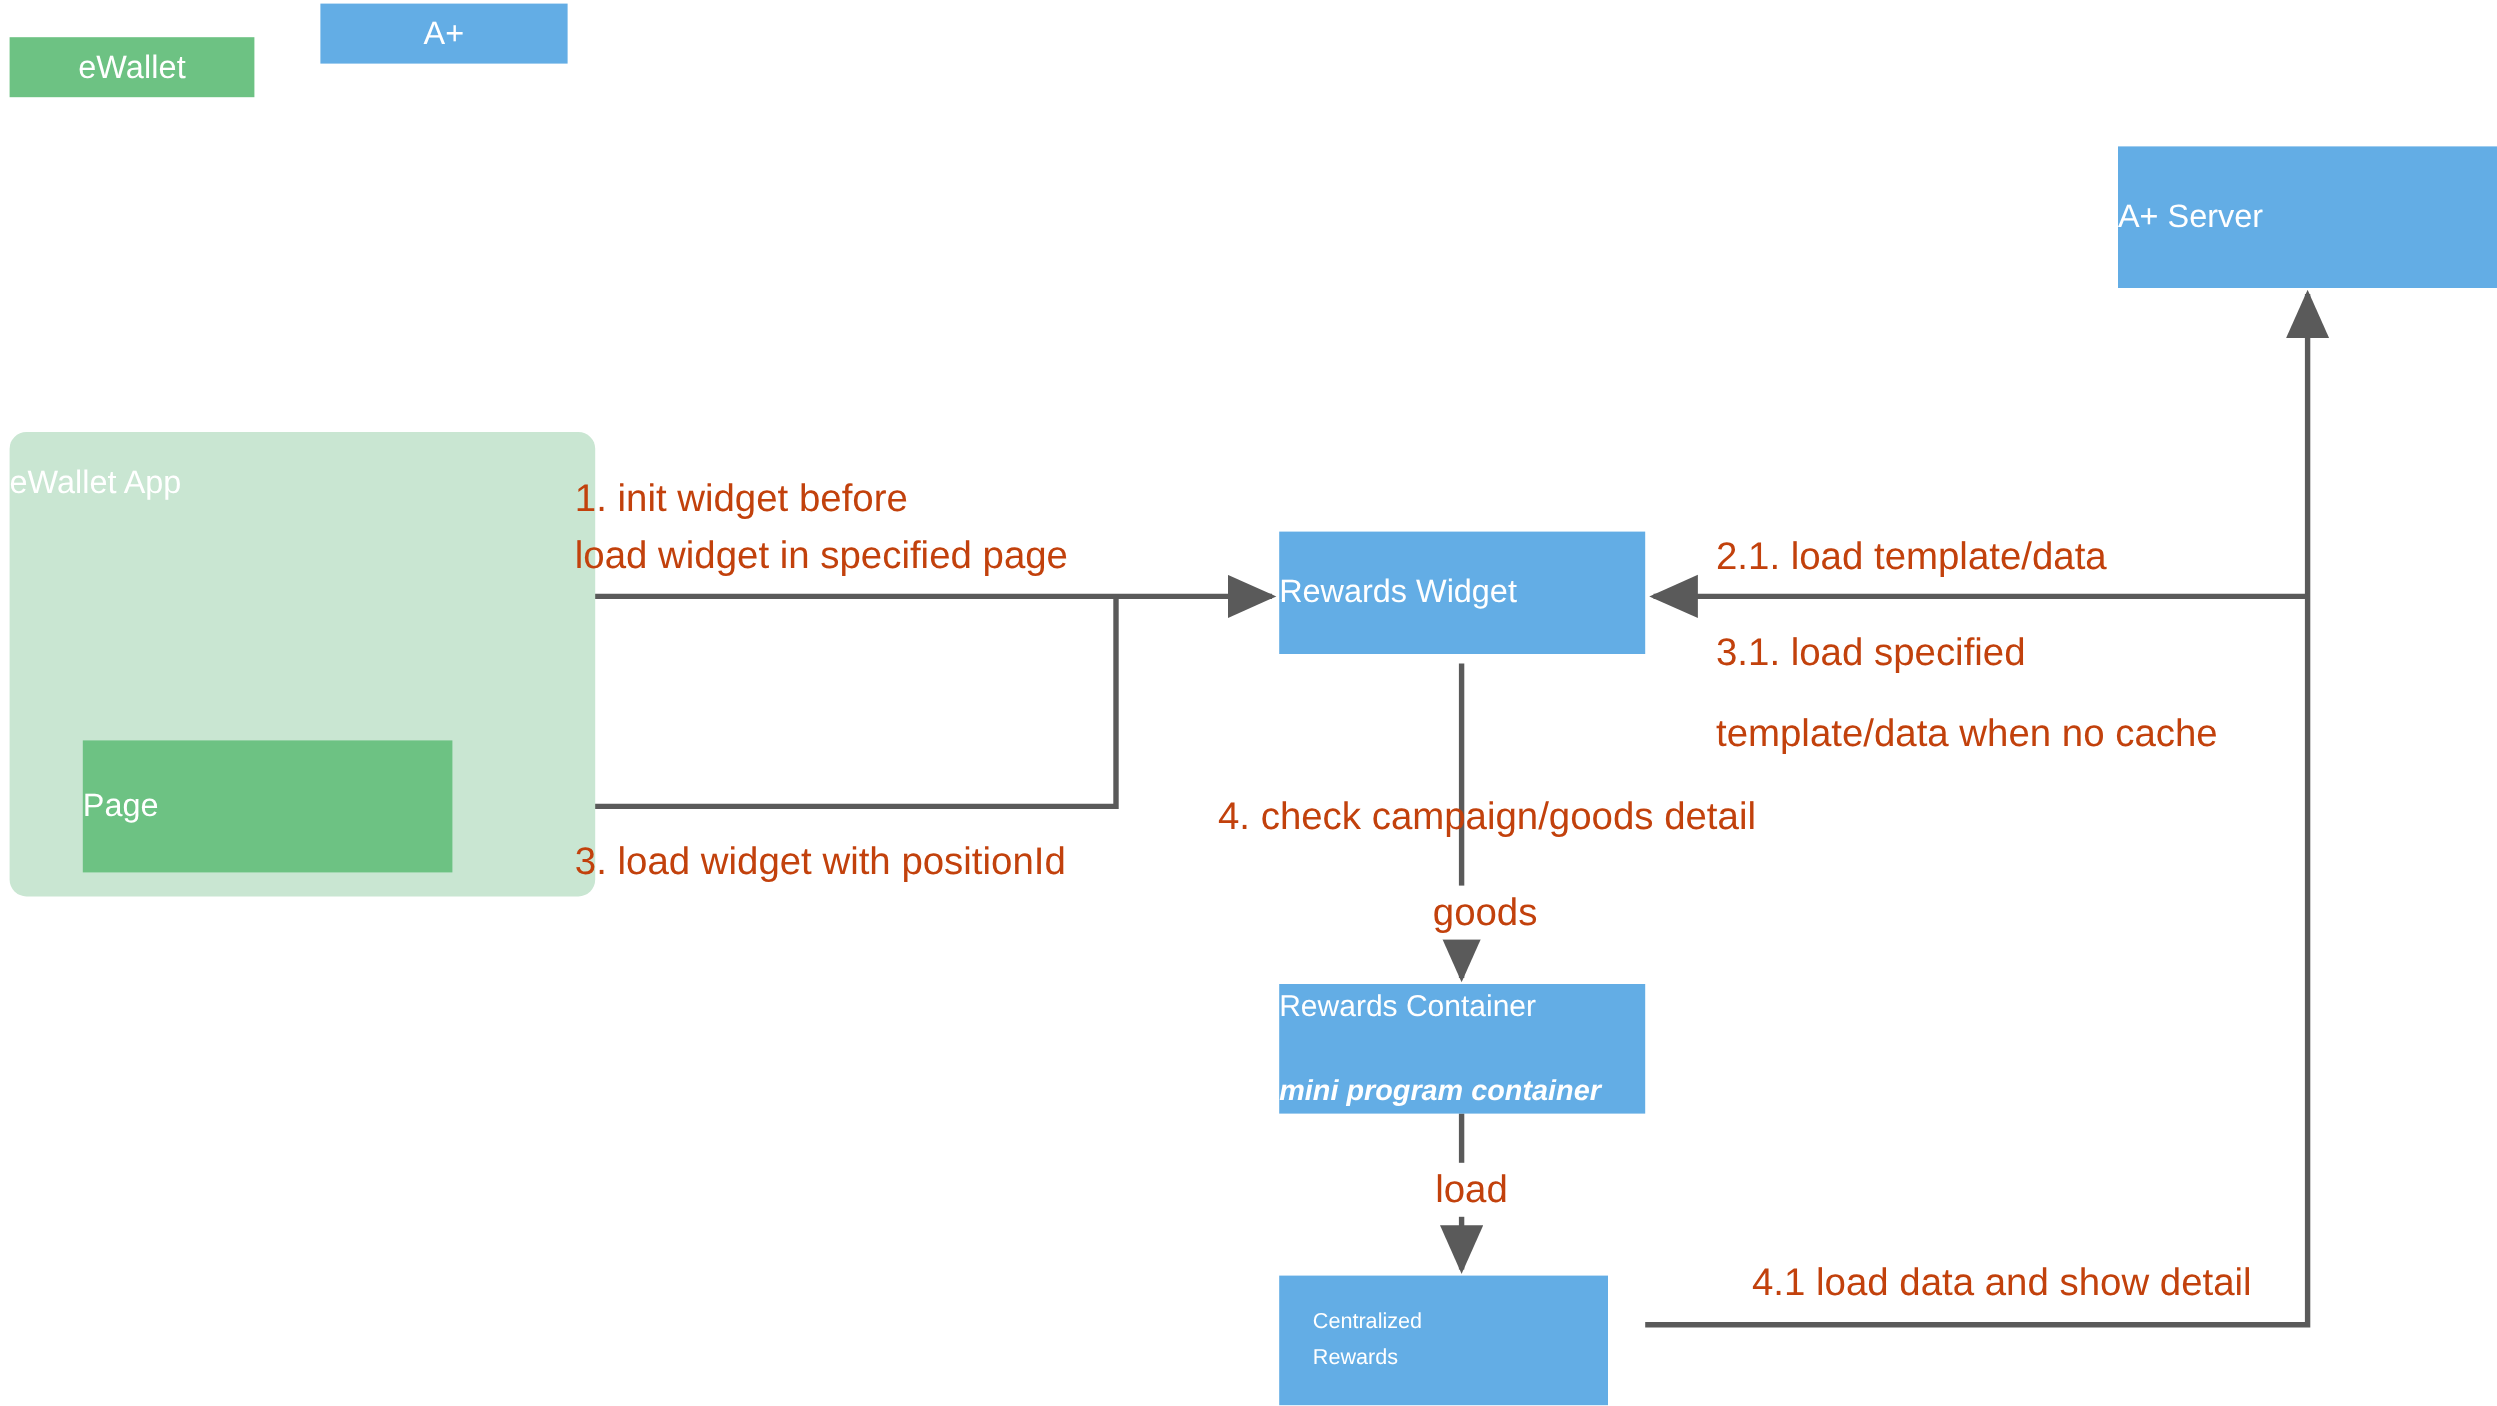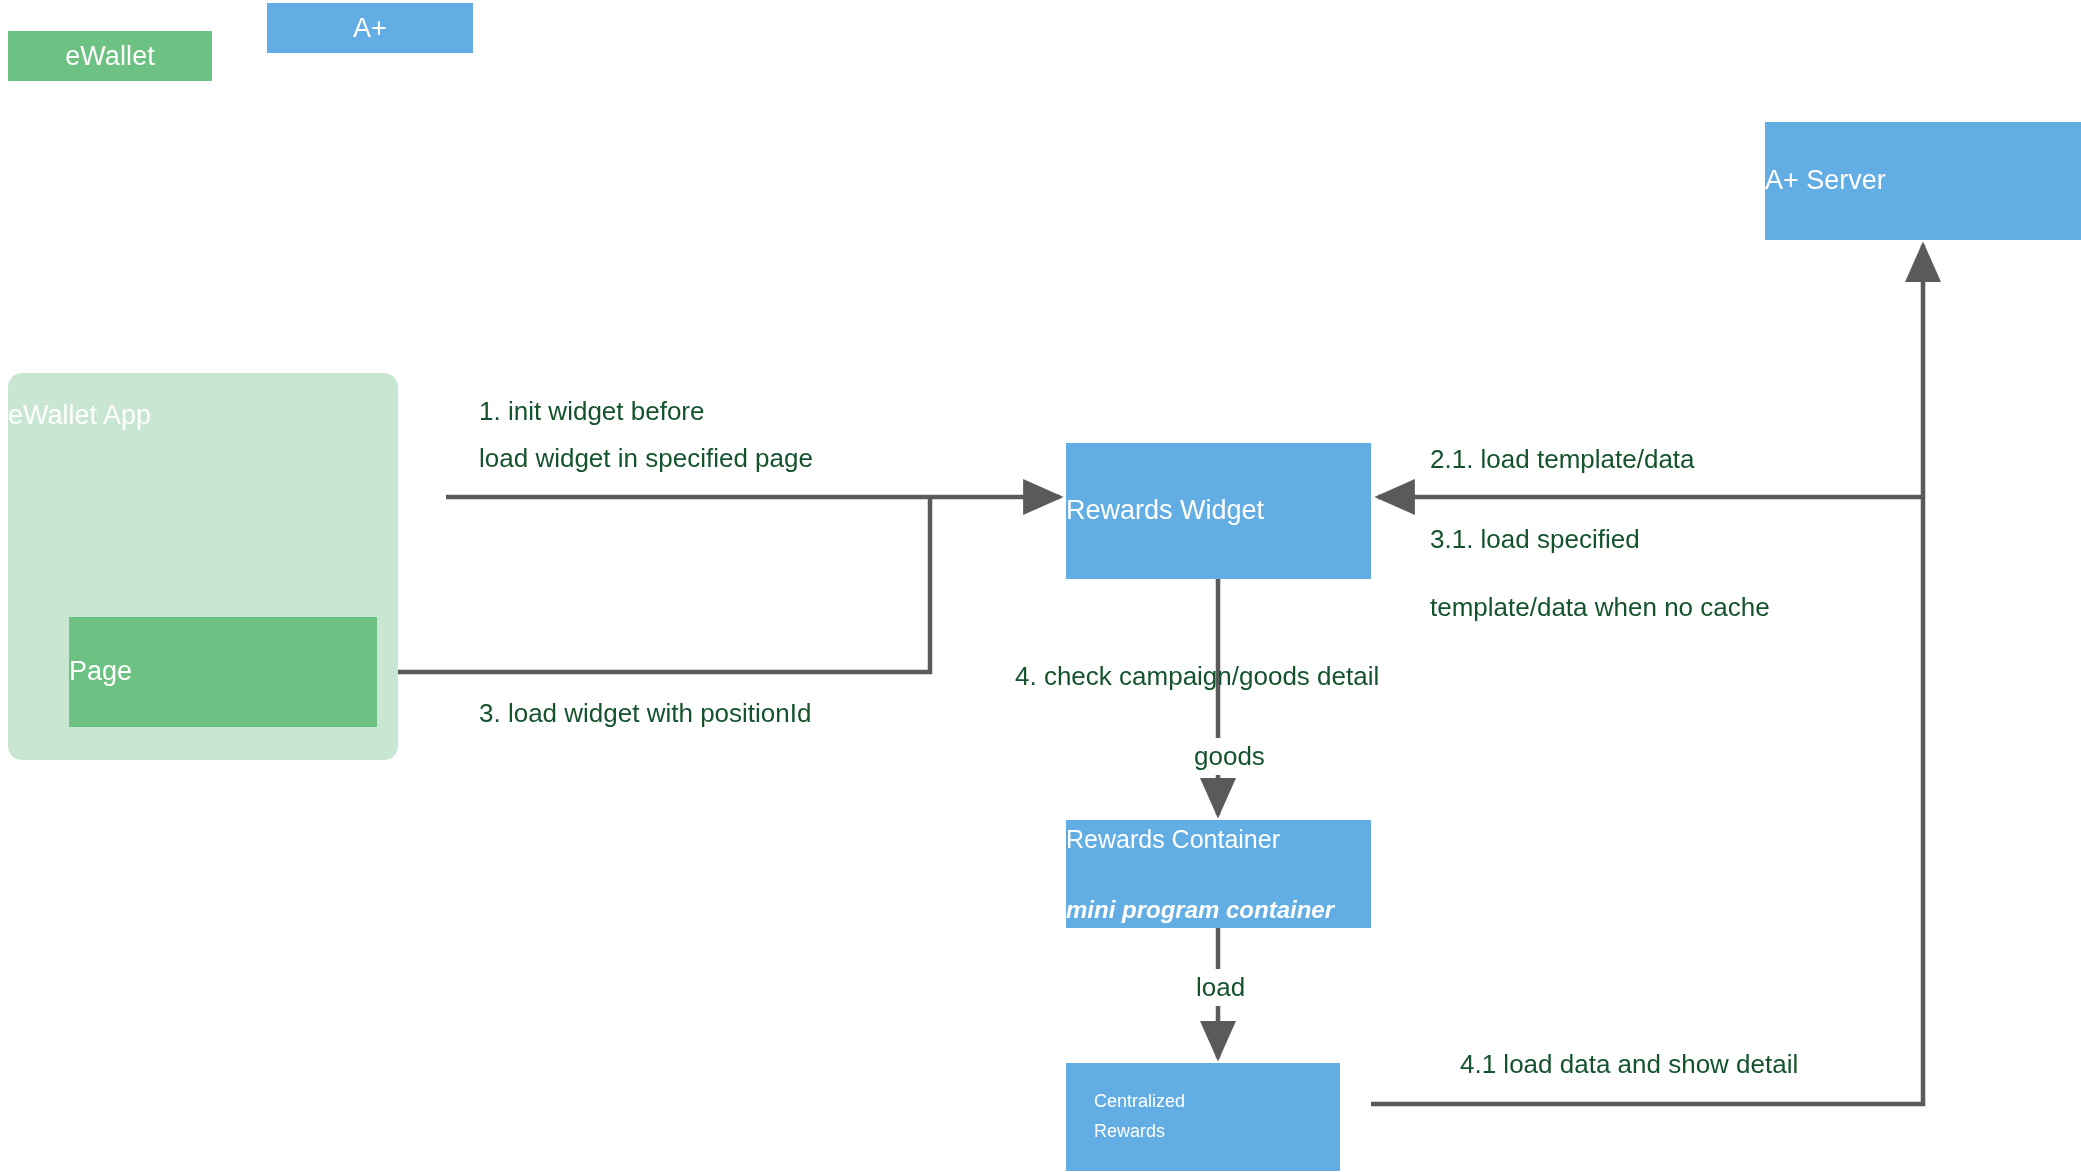--- a/index.html
+++ b/index.html
@@ -50,34 +50,34 @@
   #legend-ewallet {
     left: 8px; top: 3px; width: 204px; height: 50px;
     background: #6DC283;
     margin-top: 28px;
   }
   #legend-aplus {
     left: 267px; top: 3px; width: 206px; height: 50px;
     background: #63ADE5;
   }
   #ewallet-app {
-    left: 8px; top: 373px; width: 390px; height: 387px;
+    left: 8px; top: 360px; width: 488px; height: 387px;
     background: #C9E6D2;
     border-radius: 14px;
     justify-content: flex-start;
     padding-top: 25px;
     font-size: 27px;
   }
   #page-node {
     left: 69px; top: 617px; width: 308px; height: 110px;
     background: #6DC283;
     font-size: 27px;
   }
   #rewards-widget {
-    left: 1066px; top: 443px; width: 305px; height: 136px;
+    left: 1066px; top: 443px; width: 305px; height: 102px;
     background: #63ADE5;
     font-size: 27px;
   }
   #aplus-server {
     left: 1765px; top: 122px; width: 316px; height: 118px;
     background: #63ADE5;
     font-size: 27px;
   }
   #rewards-container {
     left: 1066px; top: 820px; width: 305px; height: 108px;
@@ -93,22 +93,22 @@
   }
   #centralized-rewards {
     left: 1066px; top: 1063px; width: 274px; height: 108px;
     background: #63ADE5;
     font-size: 18px;
     gap: 6px;
     padding-left: 28px;
   }
   .edge-label {
     position: absolute;
-    color: #14532d;
-    font-size: 26px;
+    color: #c2410c;
+    font-size: 32px;
     line-height: 1.42;
     white-space: pre;
     background: transparent;
   }
 </style>
 </head>
 <body>
 
 <div id="canvas">
 

